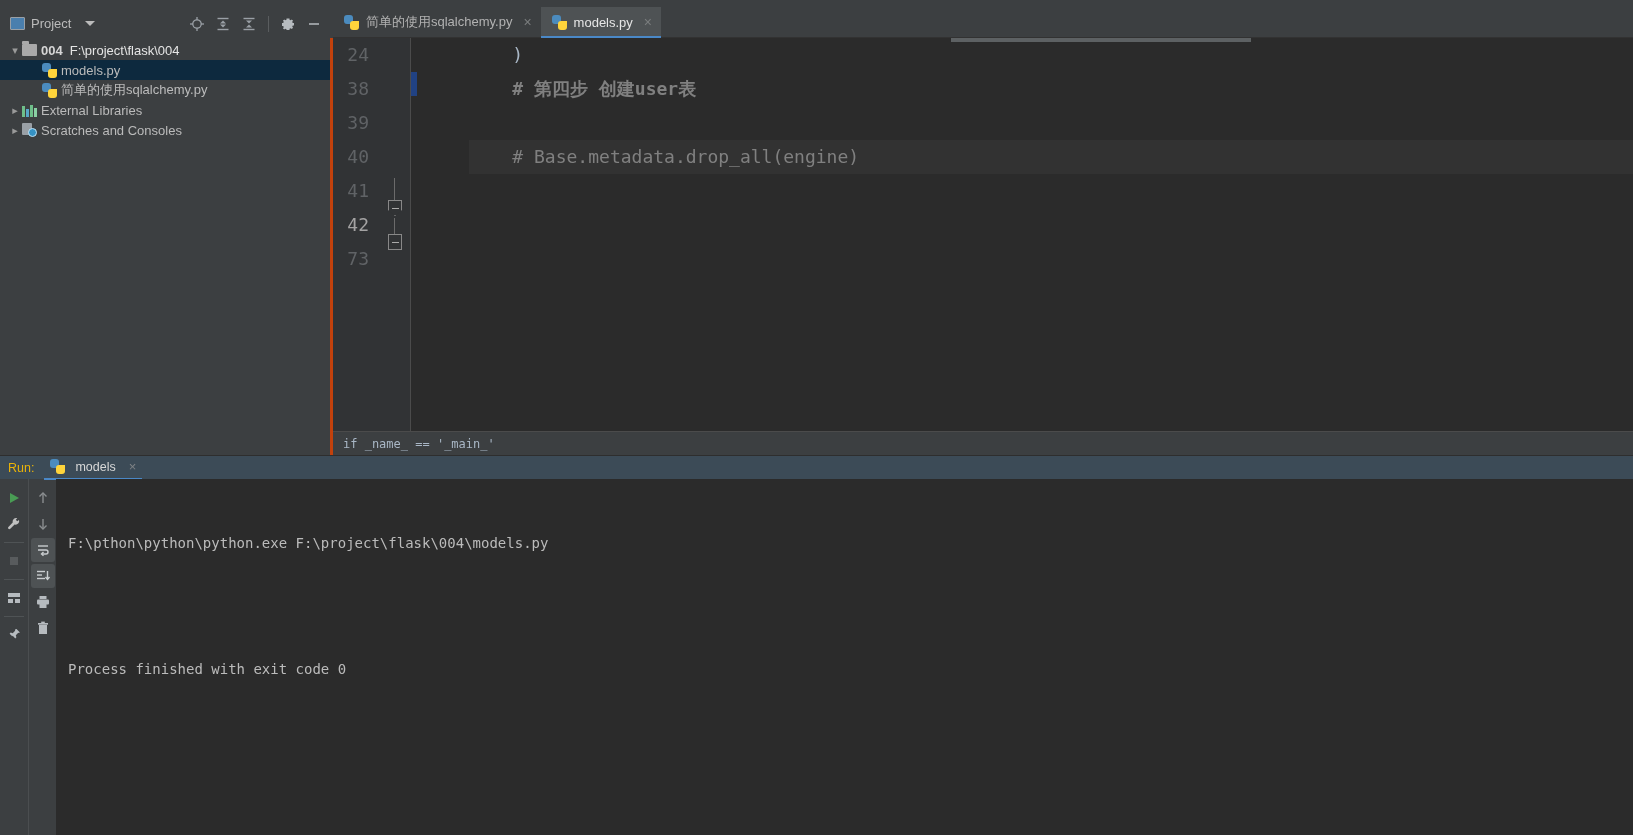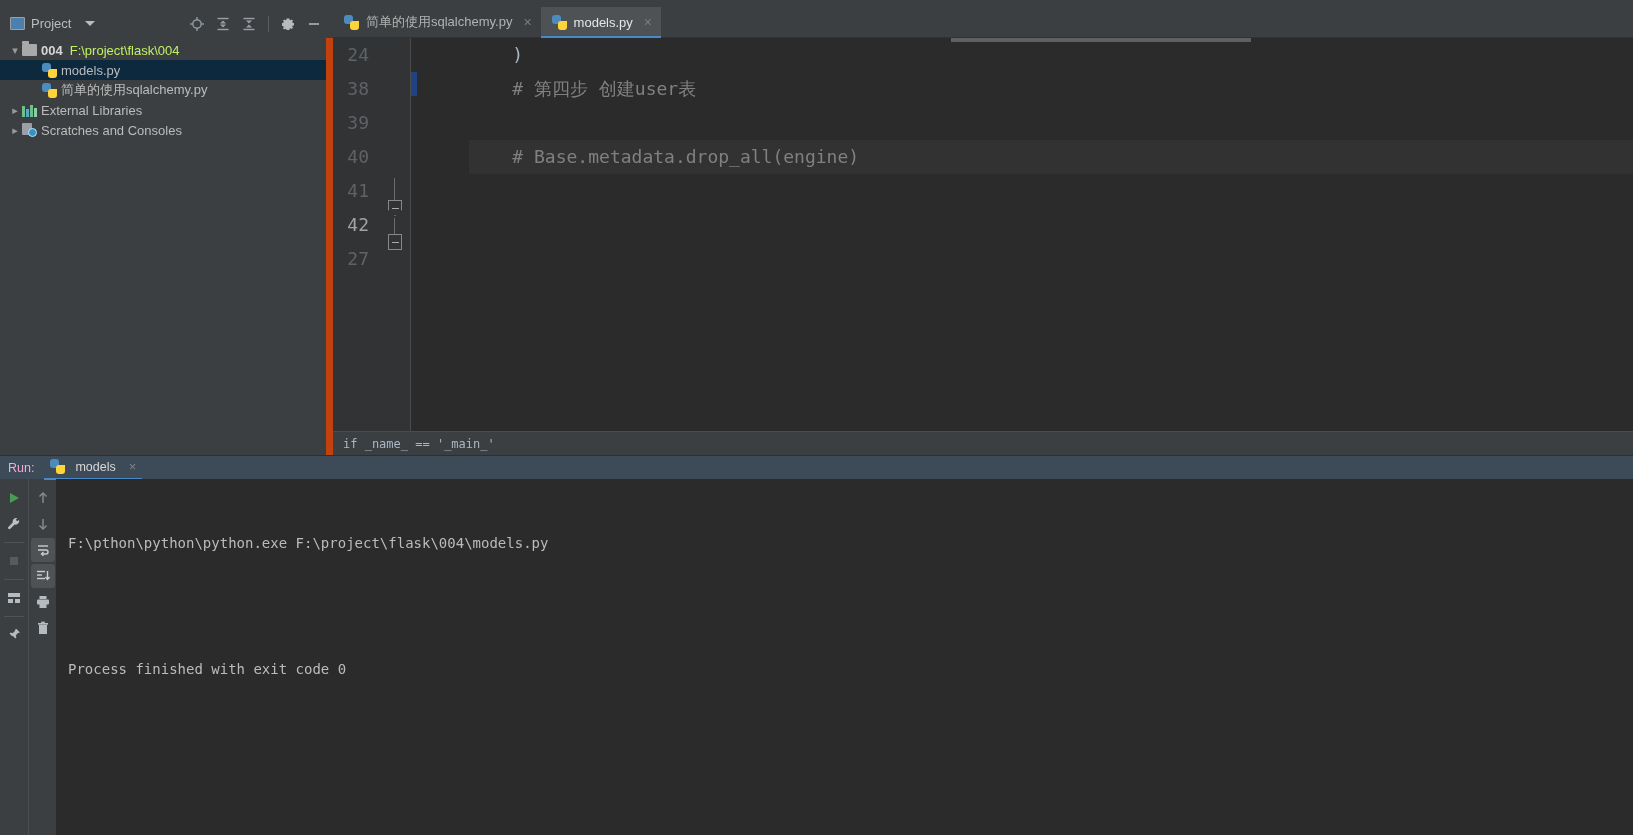--- a/index.html
+++ b/index.html
@@ -68,37 +68,37 @@
     position: absolute; right: 0; bottom: 0; width: 9px; height: 9px;
     background: #ffd43b; border-radius: 3px 0 3px 3px;
   }
 
   
   .middle { display: flex; height: 417px; width: 100%; }
 
   
   .tree {
     width: 333px; flex: 0 0 333px; background: #3c3f41;
-    border-right: 7px solid #c2410c; padding-top: 2px;
+    border-right: 3px solid #c2410c; padding-top: 2px;
     font-size: 13px; color: #bbbbbb; overflow: hidden;
   }
   .tnode {
     display: flex; align-items: center; height: 20px;
     white-space: nowrap; padding-right: 4px;
   }
   .tnode.sel { background: #0d293e; }
   .arrow {
     width: 14px; display: flex; align-items: center; justify-content: center;
     flex: 0 0 14px; color: #9a9a9a; font-size: 9px;
   }
   .arrow.down::before { content: "\25BE"; font-size: 11px; }
   .arrow.right::before { content: "\25B8"; font-size: 11px; }
   .tnode .lbl { margin-left: 4px; }
   .tnode .bold { font-weight: bold; color: #d6d6d6; }
-  .tnode .dim { color: #bef264; margin-left: 7px; }
+  .tnode .dim { color: #e5e5e5; margin-left: 7px; }
   .folder-ico {
     width: 15px; height: 12px; background: #a9a9a9; border-radius: 1px;
     position: relative; flex: 0 0 15px;
   }
   .folder-ico::before {
     content: ""; position: absolute; top: -3px; left: 0; width: 7px;
     height: 3px; background: #a9a9a9; border-radius: 1px 1px 0 0;
   }
   .lib-ico { width: 15px; height: 13px; flex: 0 0 15px; display: flex; gap: 1.5px; align-items: flex-end; }
   .lib-ico i { display:block; width: 2.5px; background: #7ec699; }
@@ -128,21 +128,21 @@
 
   .ln, .cl-row {
     height: 34px; line-height: 34px;
     font-family: "DejaVu Sans Mono", monospace; font-size: 18px;
   }
   .ln { color: #606366; }
   .ln.cur { color: #a4a3a3; }
   .cl-row { color: #a9b7c6; white-space: pre; }
   .cl-row.hl { background: #323232; }
   .cmt { color: #808080; }
-  .cmt-zh { color: #808080; }
+  .cmt-zh { color: #808080; font-weight: bold; }
   .cmt-wavy {
     text-decoration: underline wavy #8a8a4a;
     text-decoration-skip-ink: none;
   }
 
   .fold-line {
     position: absolute; left: 16px; width: 1px; background: #6b6b6b;
   }
   .fold-marker {
     position: absolute; left: 10px; width: 14px; height: 16px;
@@ -172,21 +172,21 @@
     font-size: 12px; color: #a9b7c6;
     font-family: "DejaVu Sans Mono", monospace;
   }
 
   
   .runpanel { height: 380px; width: 100%; background: #3c3f41; display: flex; flex-direction: column; }
   .run-header {
     height: 24px; background: #3c4b57; display: flex; align-items: center;
     padding-left: 8px; gap: 10px; border-top: 1px solid #2e2e2e;
   }
-  .run-lbl { color: #f9a8d4; font-size: 12.5px; }
+  .run-lbl { color: #eab308; font-size: 12.5px; }
   .run-tab {
     display: flex; align-items: center; gap: 10px; height: 24px;
     padding: 0 6px; font-size: 12.5px; color: #d8d8d8;
     border-bottom: 2px solid #4a88c7; position: relative;
   }
   .run-tab-x { color: #7f8386; font-size: 13px; margin-left: 3px; }
 
   .run-body { flex: 1; display: flex; }
   .run-tools {
     width: 28px; flex: 0 0 28px; background: #3c3f41;
@@ -339,21 +339,21 @@
     <div class="editor">
       <div class="edit-body">
 
         <div class="gutter-nums">
           <div class="ln">24</div>
           <div class="ln">38</div>
           <div class="ln">39</div>
           <div class="ln">40</div>
           <div class="ln">41</div>
           <div class="ln cur">42</div>
-          <div class="ln">27</div>
+          <div class="ln">73</div>
         </div>
 
         <div class="gutter-fold">
           <div class="fold-line" style="top:140px;height:22px;"></div>
           <div class="fold-marker bot" style="top:162px;">
               <span class="dash"></span>
             </div>
           <div class="fold-line" style="top:180px;height:16px;"></div>
           <div class="fold-marker top" style="top:196px;">
               <span class="dash"></span>

